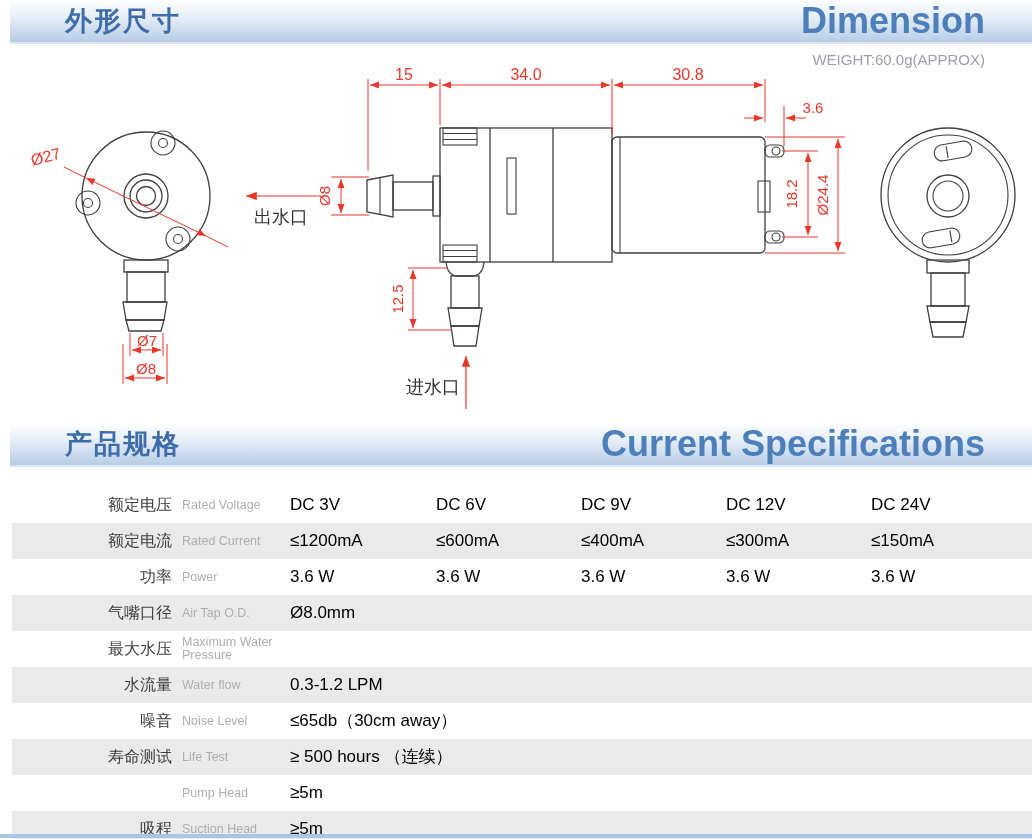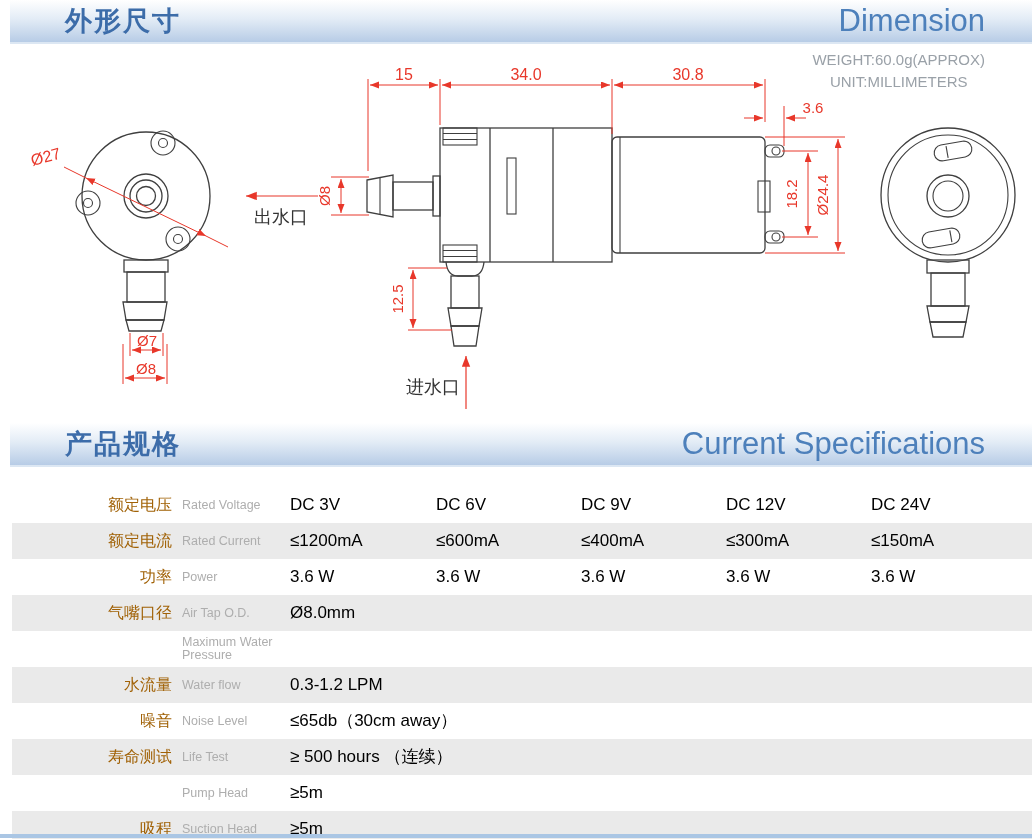--- a/index.html
+++ b/index.html
@@ -14,37 +14,37 @@
     position:absolute;left:10px;right:0;height:42px;
     background:linear-gradient(to bottom,#ffffff 0%,#e3ecf6 45%,#b7cce6 100%);
     border-bottom:2px solid #dce7f3;
   }
   .bar .zh-title{
     position:absolute;left:55px;top:50%;transform:translateY(-50%);
     font-size:27px;font-weight:bold;color:#3c6ca9;letter-spacing:2px;
   }
   .bar .en-title{
     position:absolute;right:47px;top:50%;transform:translateY(-50%);
-    font-size:31px;font-weight:normal;color:#4d80bb;
+    font-size:36px;font-weight:bold;color:#4d80bb;
   }
   #bar-dimension{top:0;padding-left:20px;}
   #bar-specs{top:423px;}
   
   .notes{
     position:absolute;top:49px;right:47px;text-align:center;
     color:#9aa1a8;font-size:15px;line-height:22px;
   }
   
   #drawing{position:absolute;left:0;top:0;width:1032px;height:420px;}
   
   .spec-row{position:absolute;left:12px;right:0;height:36px;}
   .spec-row.alt{background:#eaeaea;}
   .spec-row .zh{
     position:absolute;left:30px;width:130px;text-align:right;
-    line-height:36px;font-size:16px;color:#a16207;
+    line-height:36px;font-size:16px;color:#404040;
   }
   .spec-row .en{
     position:absolute;left:170px;top:0;height:36px;width:108px;
     display:flex;align-items:center;
     font-size:12.5px;line-height:13px;color:#aeaeae;
   }
   .spec-row .v{position:absolute;line-height:36px;font-size:17px;color:#000000;white-space:nowrap;}
   .c0{left:278px}.c1{left:424px}.c2{left:569px}.c3{left:714px}.c4{left:859px}
   
   .bottom-line{position:absolute;left:0;top:834px;width:1032px;height:4px;background:#aac6e4;}
@@ -56,21 +56,20 @@
 </head>
 <body>
 
 <div class="bar" id="bar-dimension">
   <span class="zh-title">外形尺寸</span>
   <span class="en-title">Dimension</span>
 </div>
 
 <div class="notes">
   <div>WEIGHT:60.0g(APPROX)</div>
-  <div>UNIT:MILLIMETERS</div>
 </div>
 
 <svg id="drawing" viewBox="0 0 1032 420">
   <defs>
     <marker id="ar" markerWidth="10" markerHeight="8" refX="9" refY="3.5" orient="auto">
       <path d="M0,0 L9,3.5 L0,7 Z" fill="#e8372a"></path>
     </marker>
   </defs>
 
   <g stroke="#3f3f3f" fill="none" stroke-width="1.3">
@@ -263,20 +262,21 @@
     <div class="v c4">3.6 W</div>
   </div>
 
   <div class="spec-row alt" style="top:595px">
     <div class="zh">气嘴口径</div>
     <div class="en">Air Tap O.D.</div>
     <div class="v c0">Ø8.0mm</div>
   </div>
 
   <div class="spec-row" style="top:631px">
+    <div class="zh">最大水压</div>
     <div class="en">Maximum Water Pressure</div>
   </div>
 
   <div class="spec-row alt" style="top:667px">
     <div class="zh">水流量</div>
     <div class="en">Water flow</div>
     <div class="v c0">0.3-1.2 LPM</div>
   </div>
 
   <div class="spec-row" style="top:703px">

